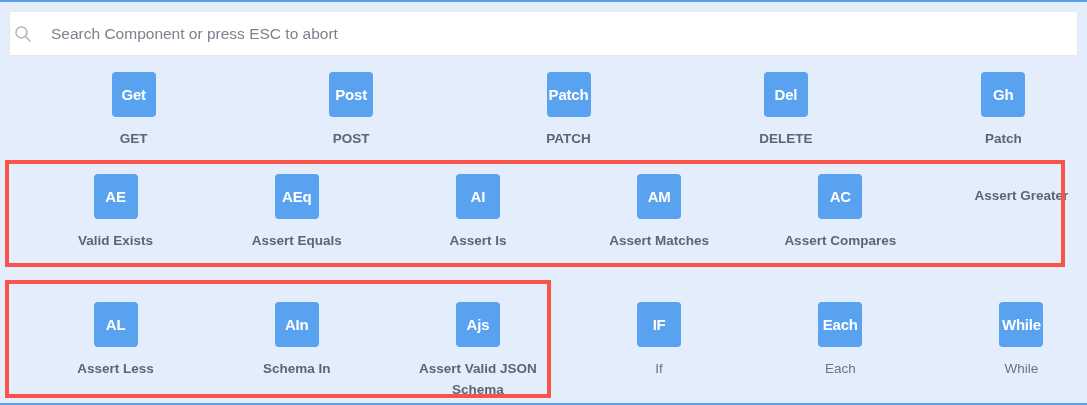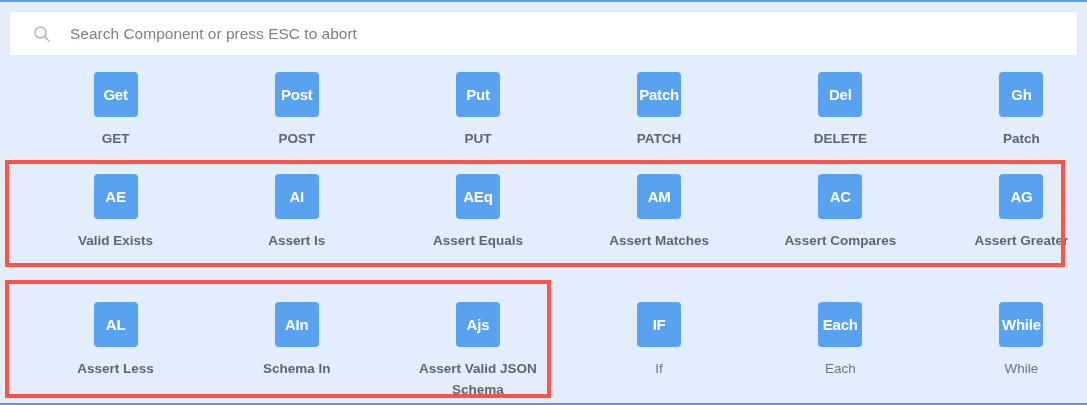--- a/index.html
+++ b/index.html
@@ -38,21 +38,21 @@
     position: absolute;
     top: 11px;
     left: 9px;
     width: 1069px;
     height: 45px;
     background: #ffffff;
     border: 1px solid #e6e8ec;
     border-radius: 2px;
     display: flex;
     align-items: center;
-    padding-left: 23px;
+    padding-left: 4px;
   }
   #search-bar .mag {
     width: 18px;
     height: 18px;
     flex: 0 0 18px;
     margin-right: 19px;
     opacity: .55;
   }
   #search-input {
     flex: 1 1 auto;
@@ -160,60 +160,55 @@
   <div class="row r1">
     <div class="cell">
       <div class="tile">Get</div>
       <div class="caption">GET</div>
     </div>
     <div class="cell">
       <div class="tile">Post</div>
       <div class="caption">POST</div>
     </div>
     <div class="cell">
-      <div class="tile">Put</div>
-      <div class="caption">PUT</div>
-    </div>
-    <div class="cell">
       <div class="tile">Patch</div>
       <div class="caption">PATCH</div>
     </div>
     <div class="cell">
       <div class="tile">Del</div>
       <div class="caption">DELETE</div>
     </div>
     <div class="cell">
       <div class="tile">Gh</div>
       <div class="caption">Patch</div>
     </div>
   </div>
 
   <div class="row r2">
     <div class="cell">
       <div class="tile">AE</div>
       <div class="caption">Valid Exists</div>
     </div>
     <div class="cell">
+      <div class="tile">AEq</div>
+      <div class="caption">Assert Equals</div>
+    </div>
+    <div class="cell">
       <div class="tile">AI</div>
       <div class="caption">Assert Is</div>
     </div>
     <div class="cell">
-      <div class="tile">AEq</div>
-      <div class="caption">Assert Equals</div>
-    </div>
-    <div class="cell">
       <div class="tile">AM</div>
       <div class="caption">Assert Matches</div>
     </div>
     <div class="cell">
       <div class="tile">AC</div>
       <div class="caption">Assert Compares</div>
     </div>
     <div class="cell">
-      <div class="tile">AG</div>
       <div class="caption">Assert Greater</div>
     </div>
   </div>
 
   <div class="row r3">
     <div class="cell">
       <div class="tile">AL</div>
       <div class="caption">Assert Less</div>
     </div>
     <div class="cell">

